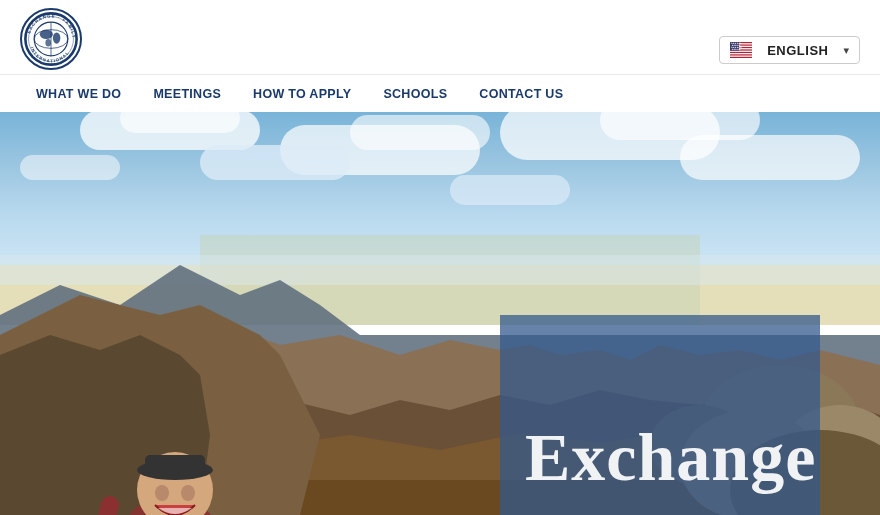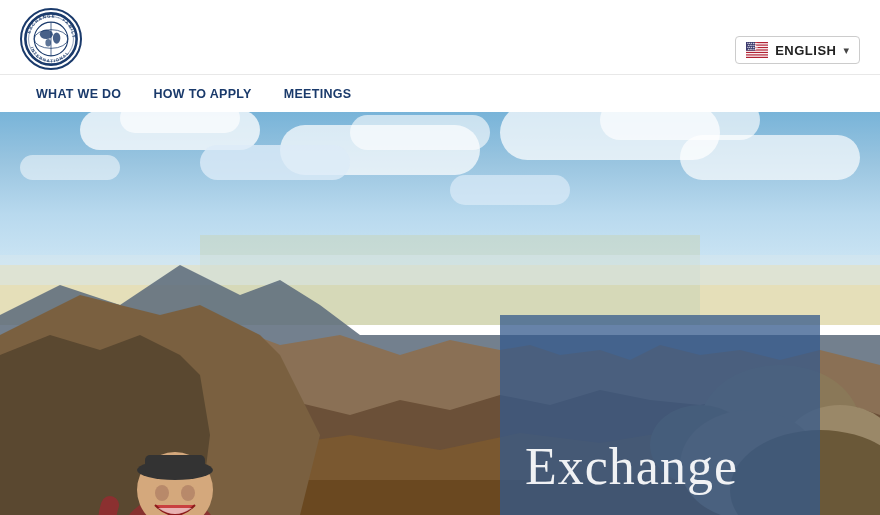--- a/index.html
+++ b/index.html
@@ -50,21 +50,21 @@
       height: 58px;
     }
 
     .lang-selector {
       display: flex;
       align-items: center;
       border: 1px solid #cccccc;
       border-radius: 4px;
       padding: 5px 10px;
       cursor: pointer;
-      gap: 7px;
+      gap: 15px;
       background: #fff;
       margin-top: 22px;
     }
 
     .flag-icon {
       width: 22px;
       height: 16px;
     }
 
     .lang-label {
@@ -130,22 +130,22 @@
       right: 60px;
       width: 320px;
       height: 200px;
       background: rgba(52, 90, 140, 0.75);
       display: flex;
       align-items: flex-end;
       padding: 20px 25px;
     }
 
     .overlay-text {
-      font-size: 52px;
-      font-weight: 400;
+      font-size: 68px;
+      font-weight: 700;
       color: rgba(255,255,255,0.92);
       font-family: Georgia, serif;
       letter-spacing: 1px;
       line-height: 1.1;
     }
 
   </style>
 </head>
 <body>
 
@@ -202,22 +202,24 @@
           <text x="1.5" y="8">★★★★★</text>
         </g>
       </svg>
       <span class="lang-label">ENGLISH</span>
       <span class="chevron-icon">▾</span>
     </div>
   </div>
 
   <nav class="nav-bar">
     <a class="nav-item">WHAT WE DO</a>
+    <a class="nav-item">MEETINGS</a>
     <a class="nav-item">HOW TO APPLY</a>
-    <a class="nav-item">MEETINGS</a>
+    <a class="nav-item">SCHOOLS</a>
+    <a class="nav-item">CONTACT US</a>
   </nav>
 </div>
 
 <div class="hero">
 
   <div class="sky-layer">
 
     <div style="position:absolute;top:15px;left:80px;width:180px;height:40px;background:rgba(255,255,255,0.75);border-radius:30px;"></div>
     <div style="position:absolute;top:8px;left:120px;width:120px;height:30px;background:rgba(255,255,255,0.65);border-radius:25px;"></div>
     <div style="position:absolute;top:30px;left:280px;width:200px;height:50px;background:rgba(255,255,255,0.7);border-radius:35px;"></div>

